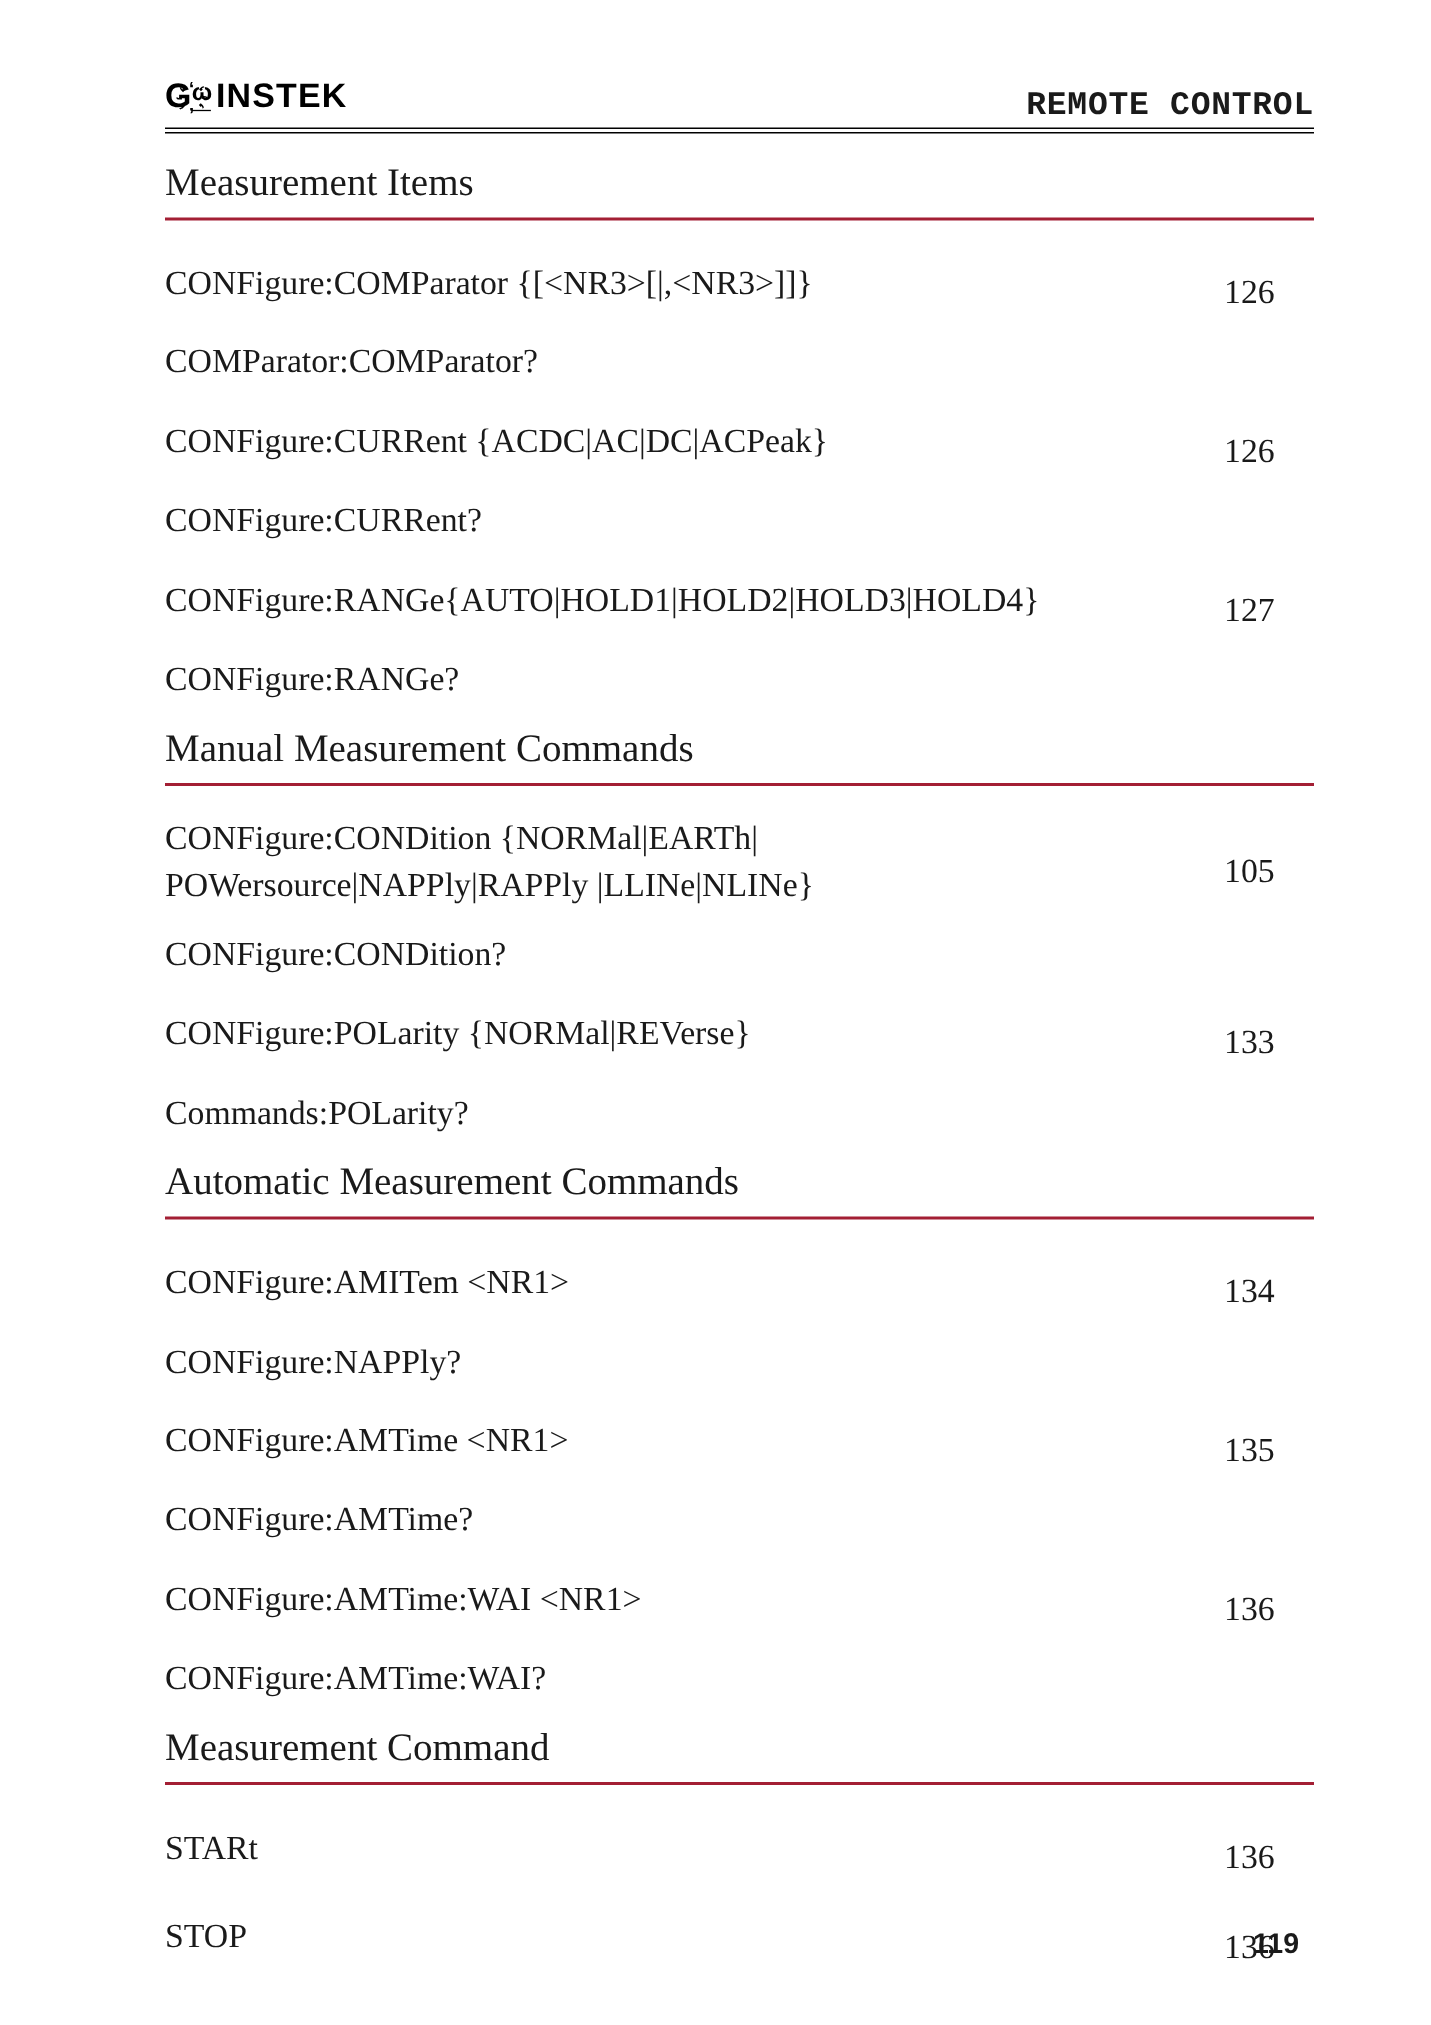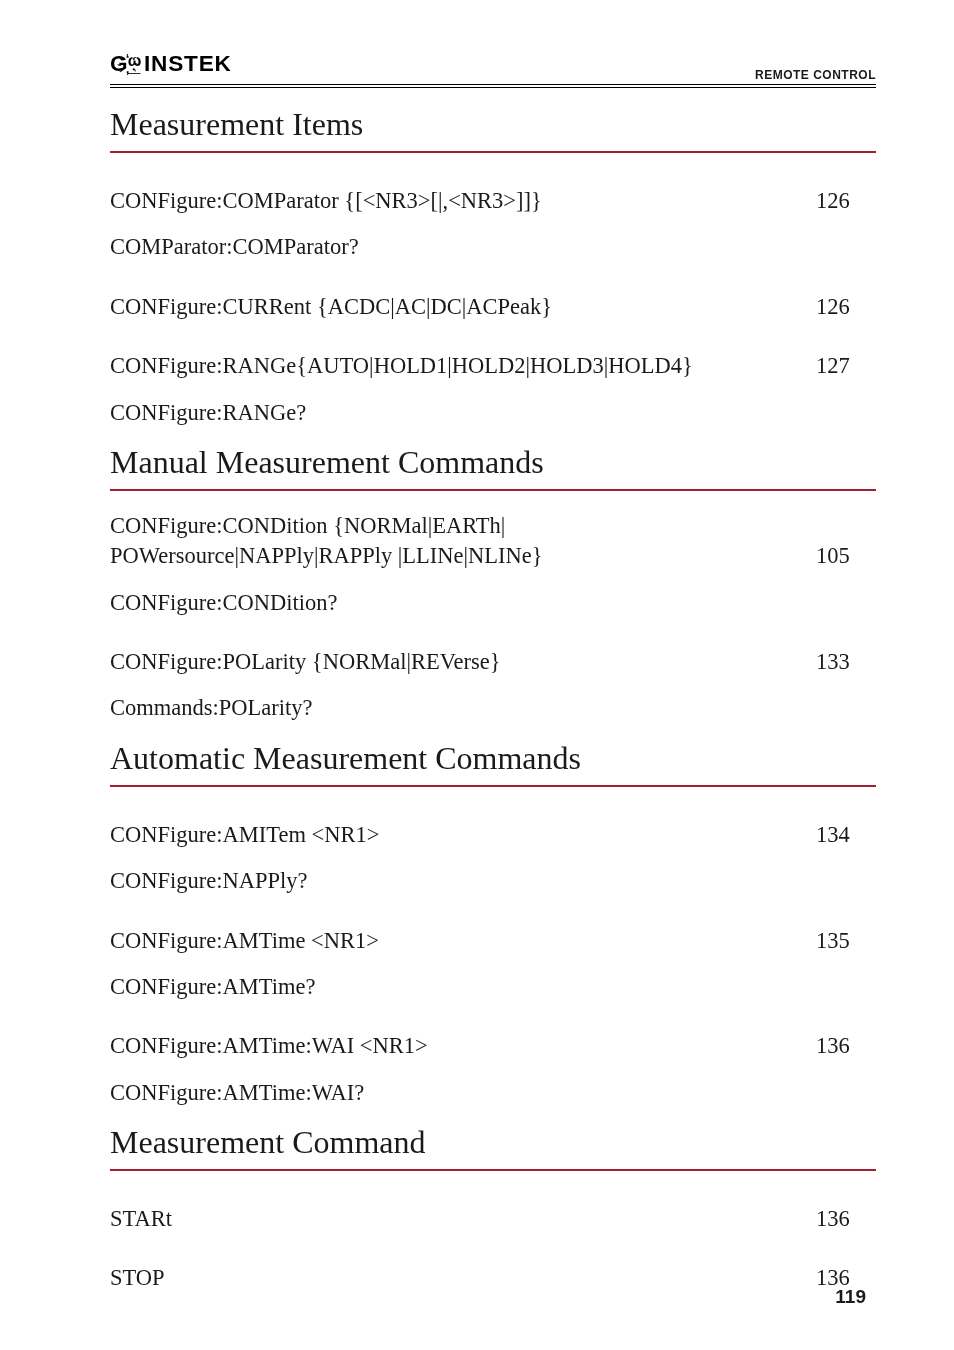--- a/index.html
+++ b/index.html
@@ -22,39 +22,39 @@
     padding-bottom: 2px;
     margin-bottom: 18px;
   }
   .brand {
     display: inline-block;
   }
   .brand svg {
     height: 28px;
   }
   .doctitle {
-    font-family: Liberation Sans, sans-serif;
+    font-family: Liberation Mono, monospace;
     font-weight: 700;
-    font-size: 12px;
+    font-size: 22px;
     letter-spacing: 0.5px;
   }
   .section-title {
-    font-size: 32px;
+    font-size: 26px;
     margin-top: 14px;
     margin-bottom: 8px;
   }
   .section-rule {
     height: 0;
     border-top: 2px solid #a31f34;
     margin-bottom: 20px;
   }
   .entry {
     display: flex;
     justify-content: space-between;
-    align-items: flex-end;
+    align-items: center;
     font-size: 22.5px;
     margin-bottom: 16px;
     line-height: 1.35;
   }
   .entry .label {
     flex: 1 1 auto;
     padding-right: 30px;
   }
   .entry .page {
     flex: 0 0 auto;
@@ -93,20 +93,24 @@
     <span class="label">CONFigure:COMParator {[&lt;NR3&gt;[|,&lt;NR3&gt;]]}</span>
     <span class="page">126</span>
   </div>
   <div class="entry">
     <span class="label">COMParator:COMParator?</span>
     <span class="page"></span>
   </div>
   <div class="entry">
     <span class="label">CONFigure:CURRent {ACDC|AC|DC|ACPeak}</span>
     <span class="page">126</span>
+  </div>
+  <div class="entry">
+    <span class="label">CONFigure:CURRent?</span>
+    <span class="page"></span>
   </div>
   <div class="entry">
     <span class="label">CONFigure:RANGe{AUTO|HOLD1|HOLD2|HOLD3|HOLD4}</span>
     <span class="page">127</span>
   </div>
   <div class="entry">
     <span class="label">CONFigure:RANGe?</span>
     <span class="page"></span>
   </div>
 </div>

